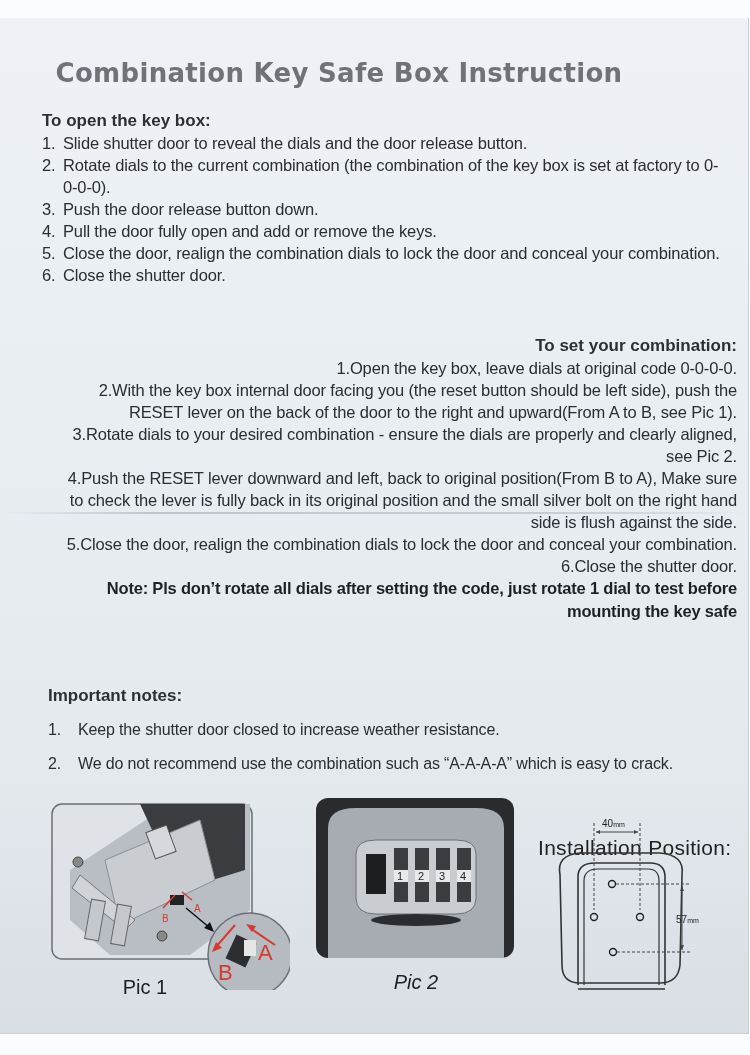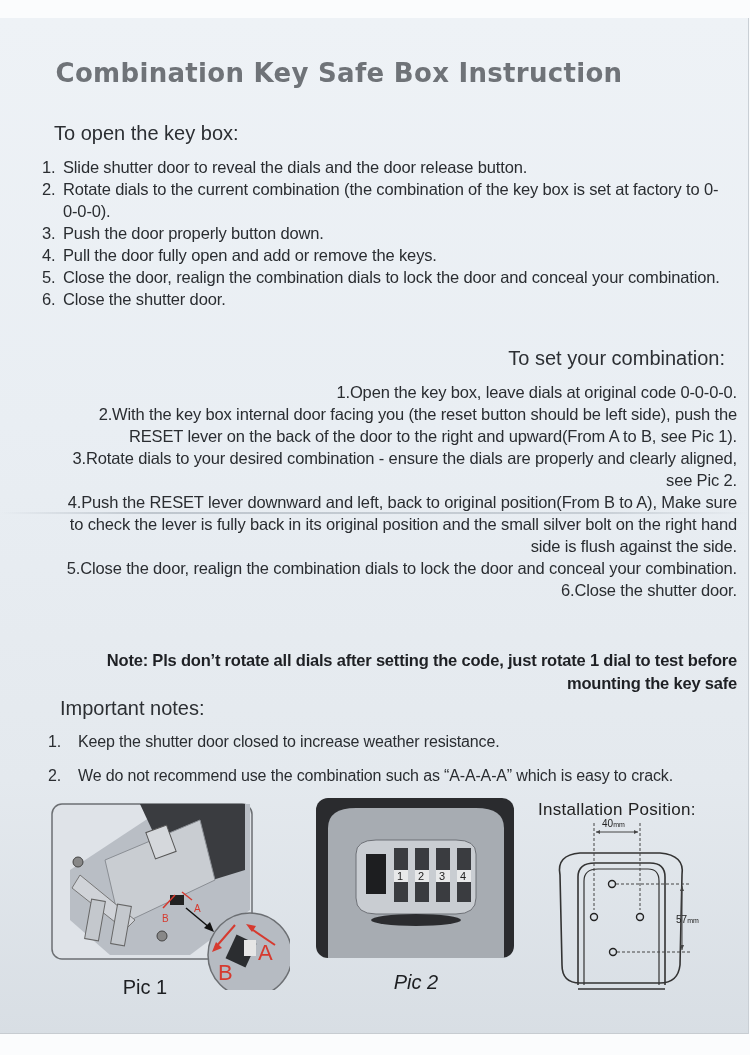--- a/index.html
+++ b/index.html
@@ -19,50 +19,50 @@
     position: absolute; left: 0; top: 512px; width: 748px; height: 2px;
     background: linear-gradient(90deg, rgba(150,160,170,0) 0%, rgba(150,160,170,.5) 20%, rgba(150,160,170,.4) 80%, rgba(150,160,170,0) 100%);
   }
   .title {
     position: absolute; left: 0; width: 678px; top: 58px; text-align: center;
     font-family: "DejaVu Sans", sans-serif;
     font-size: 26px; font-weight: bold; color: #6f7378; letter-spacing: 0.3px;
   }
   .section { position: absolute; left: 42px; width: 690px; color: #2a2d31; }
   .section h3 {
-    margin: 12px; font-size: 20px; font-weight: normal; color: #2c2f33; line-height: 22px;
+    margin: 0; font-size: 17px; font-weight: bold; color: #2c2f33; line-height: 22px;
   }
   .item {
     font-size: 16.5px; line-height: 22px; padding-left: 21px; text-indent: -21px;
     color: #2a2d31; letter-spacing: -0.15px;
   }
   .item .num { display: inline-block; width: 21px; text-indent: 0; }
-  .note { font-size: 16.5px; line-height: 23px; font-weight: bold; color: #1e2024; letter-spacing: -0.2px; margin-top: 48px; }
+  .note { font-size: 16.5px; line-height: 23px; font-weight: bold; color: #1e2024; letter-spacing: -0.2px; }
   .imp .item { padding-left: 30px; text-indent: -30px; font-size: 16px; line-height: 22px; margin-top: 12px; }
   .imp .item .num { width: 30px; }
 
   .pic { position: absolute; }
   .pic-caption {
     position: absolute; font-size: 20px; color: #1d1f22; text-align: center;
   }
-  .install-title { position: absolute; left: 538px; top: 800px; font-size: 17px; color: #222; letter-spacing: 0.3px; }
+  .install-title { position: absolute; left: 538px; top: 836px; font-size: 21px; color: #222; letter-spacing: 0.3px; }
 </style>
 </head>
 <body>
 
 <div class="paper"></div>
 <div class="fold"></div>
 
 <div class="title">Combination Key Safe Box Instruction</div>
 
 <div class="section" style="top:110px;">
   <h3>To open the key box:</h3>
   <div class="item"><span class="num">1.</span><span>Slide shutter door to reveal the dials and the door release button.</span></div>
   <div class="item"><span class="num">2.</span><span>Rotate dials to the current combination (the combination of the key box is set at factory to 0-0-0-0).</span></div>
-  <div class="item"><span class="num">3.</span><span>Push the door properly button down.</span></div>
+  <div class="item"><span class="num">3.</span><span>Push the door release button down.</span></div>
   <div class="item"><span class="num">4.</span><span>Pull the door fully open and add or remove the keys.</span></div>
   <div class="item"><span class="num">5.</span><span>Close the door, realign the combination dials to lock the door and conceal your combination.</span></div>
   <div class="item"><span class="num">6.</span><span>Close the shutter door.</span></div>
 </div>
 
 <div class="section" style="top:335px; left:47px;text-align:right;">
   <h3>To set your combination:</h3>
   <div class="item"><span class="num">1.</span><span>Open the key box, leave dials at original code 0-0-0-0.</span></div>
   <div class="item"><span class="num">2.</span><span>With the key box internal door facing you (the reset button should be left side), push the RESET lever on the back of the door to the right and upward(From A to B, see Pic 1).</span></div>
   <div class="item"><span class="num">3.</span><span>Rotate dials to your desired combination - ensure the dials are properly and clearly aligned, see Pic 2.</span></div>

